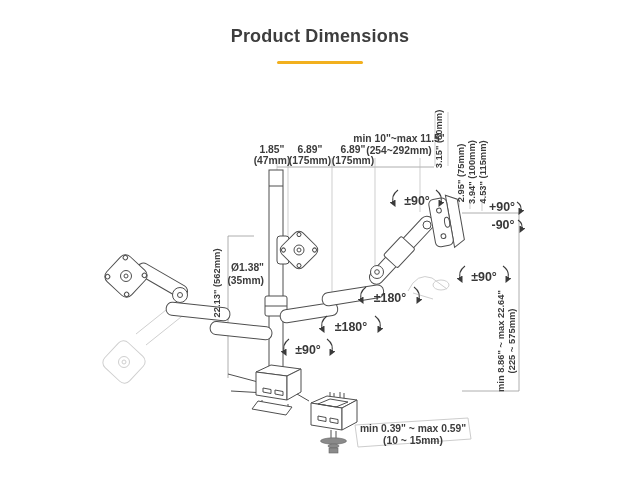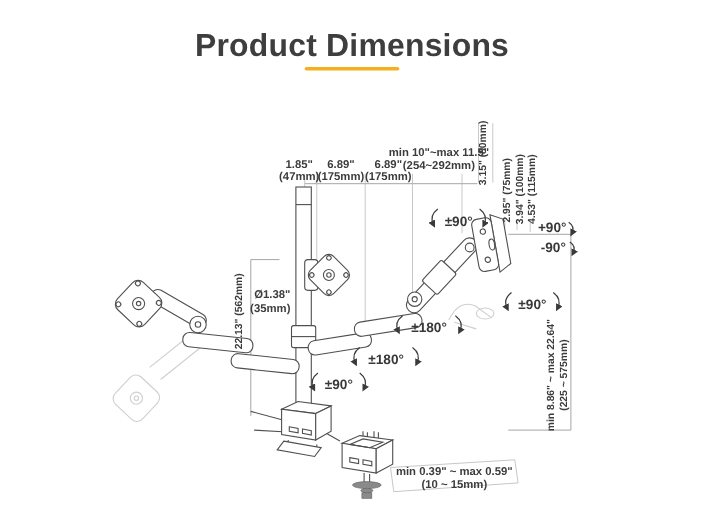--- a/index.html
+++ b/index.html
@@ -1,19 +1,19 @@
 <!DOCTYPE html>
 <html><head>
 <meta charset="utf-8">
 <style>
   html,body{margin:0;padding:0;background:#ffffff;}
   #stage{position:relative;width:640px;height:480px;background:#ffffff;overflow:hidden;
          font-family:"Liberation Sans",sans-serif;}
   #title{position:absolute;top:26px;left:0;width:640px;text-align:center;
-         font-size:29px;font-weight:600;color:#3e3e3e;letter-spacing:.2px;}
+         font-size:18px;font-weight:600;color:#3e3e3e;letter-spacing:.2px;}
   #underline{position:absolute;top:61px;left:50%;transform:translateX(-50%);
              width:86px;height:3px;border-radius:2px;}
   svg{position:absolute;top:0;left:0;}
   .dimtxt{font-size:10.3px;font-weight:700;fill:#3c3c3c;}
   .dimtxt-sm{font-size:9.4px;font-weight:700;fill:#3c3c3c;}
   .angtxt{font-size:12.4px;font-weight:700;fill:#383838;}
   .part{stroke:#4f4f4f;stroke-width:1;fill:#ffffff;}
   .partline{stroke:#4f4f4f;stroke-width:1;fill:none;}
   .dimline{stroke:#9a9a9a;stroke-width:.8;fill:none;}
   .extline{stroke:#b9b9b9;stroke-width:.7;fill:none;}

